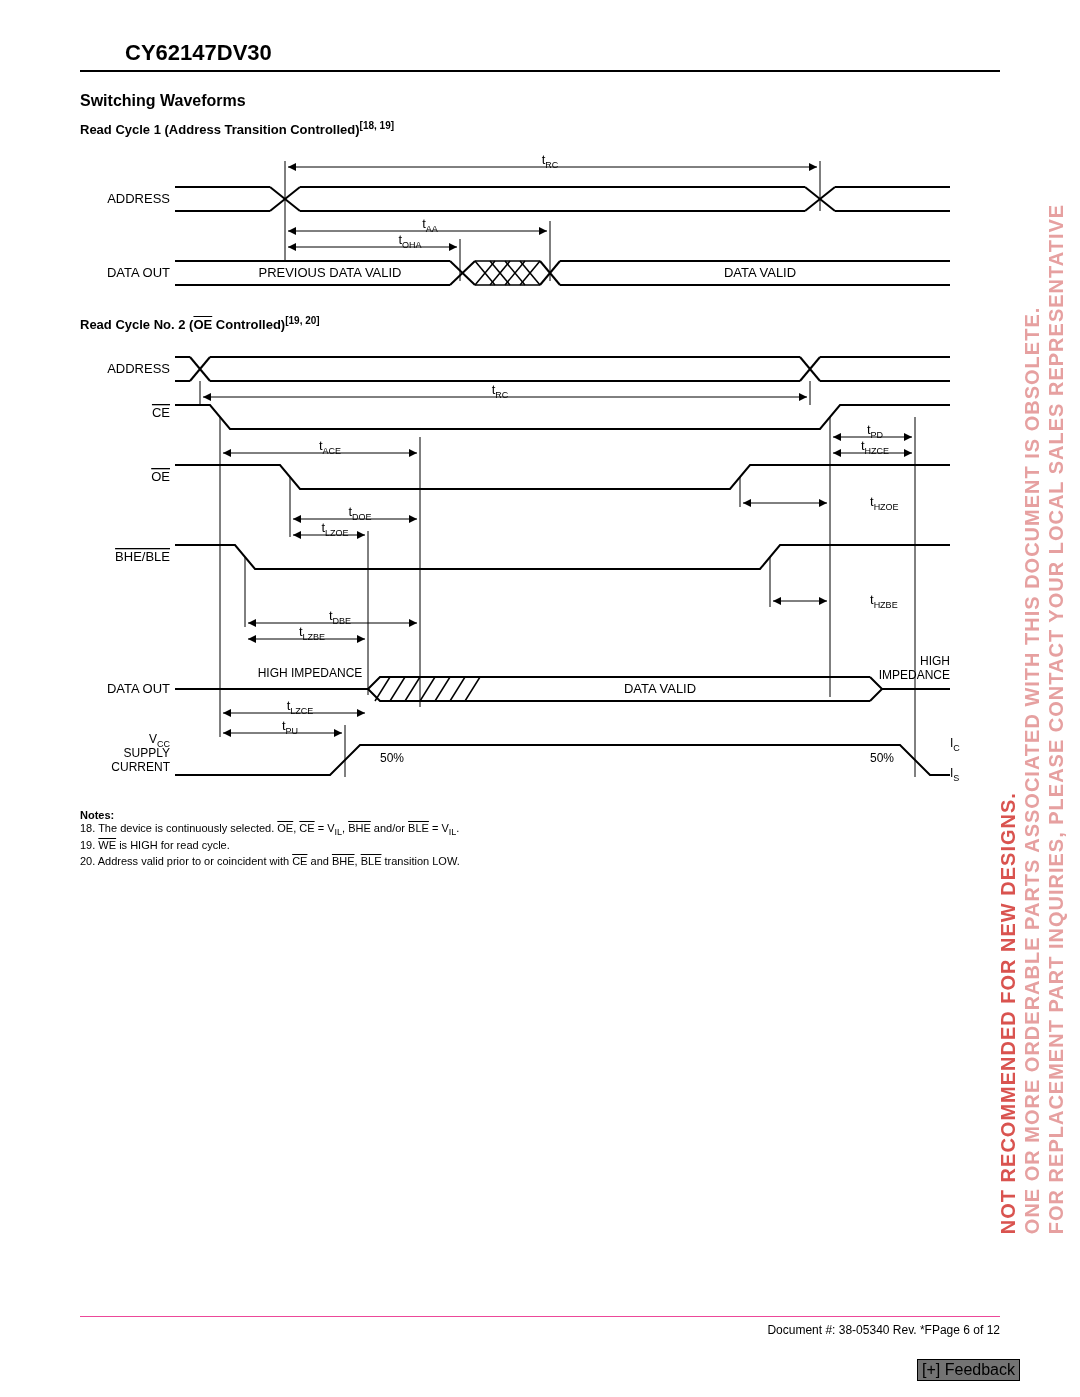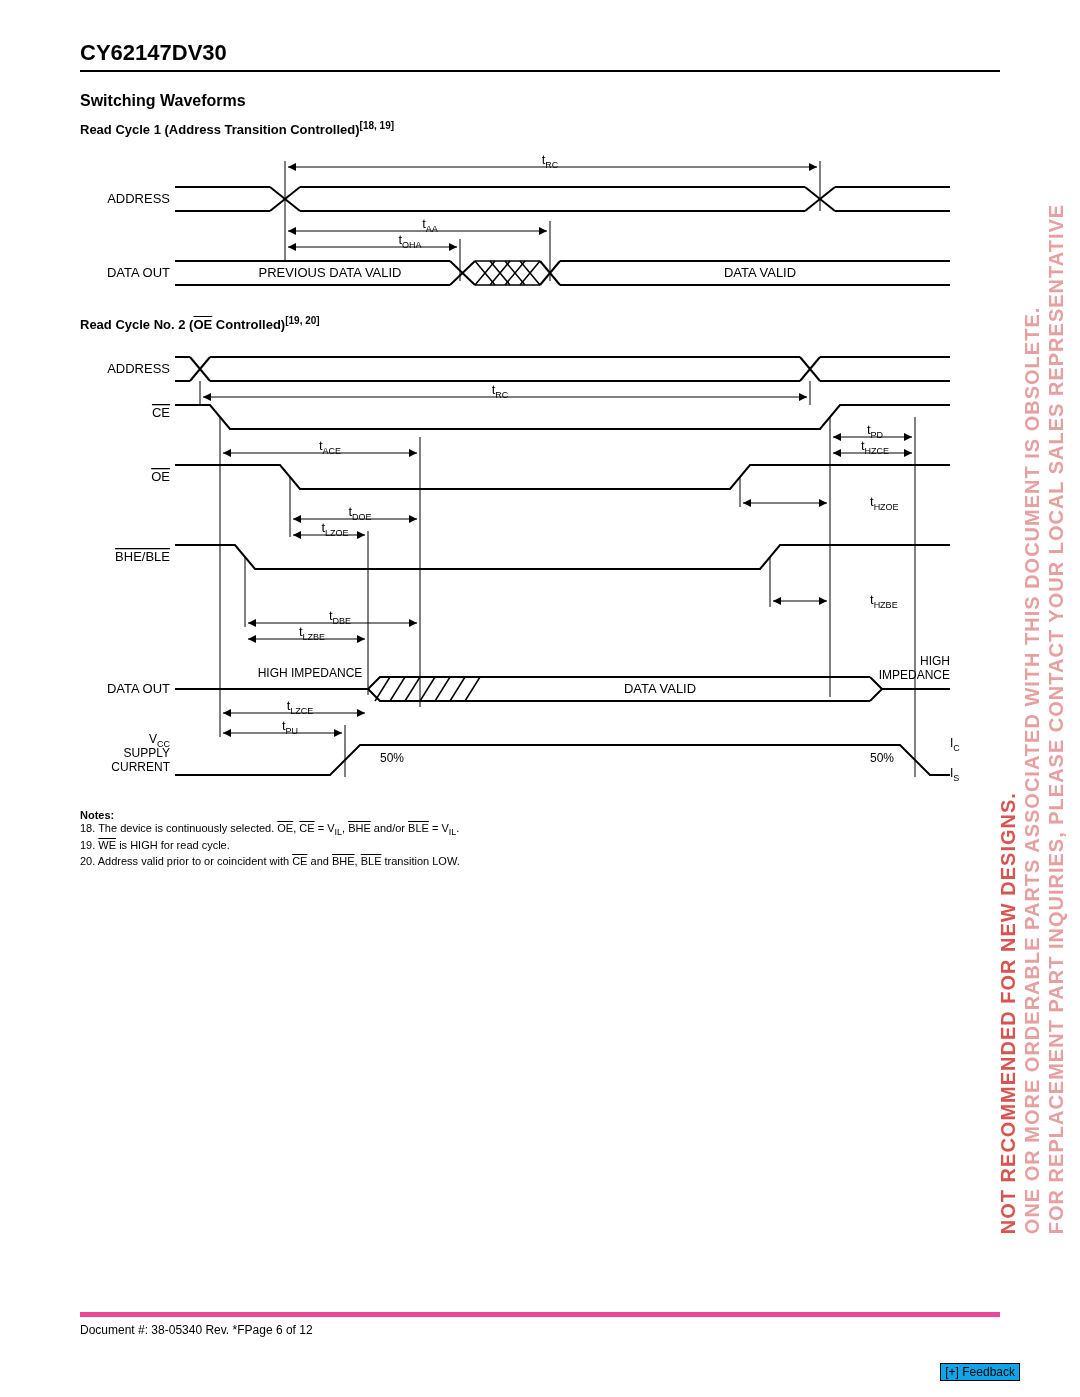--- a/index.html
+++ b/index.html
@@ -43,20 +43,21 @@
   }
   .perform-text {
     font-size: 10px;
     letter-spacing: 4px;
     color: #c00;
     font-weight: bold;
   }
   .part-number {
     font-size: 22px;
     font-weight: bold;
+    margin-left: 45px;
   }
   .section-title {
     font-size: 16px;
     font-weight: bold;
     margin-top: 20px;
   }
   .sub-title {
     font-size: 13px;
     font-weight: bold;
     margin-top: 10px;
@@ -86,24 +87,24 @@
   }
   .note-line {
     font-size: 11px;
     line-height: 1.4;
   }
   .footer {
     position: absolute;
     bottom: 60px;
     left: 80px;
     right: 80px;
-    border-top: 5px solid #ec4899;
+    border-top: 1px solid #ec4899;
     padding-top: 6px;
     display: flex;
-    justify-content: flex-start;
+    justify-content: flex-end;
     font-size: 12px;
   }
   .watermark {
     position: absolute;
     right: 18px;
     top: 100px;
     bottom: 60px;
     width: 60px;
     display: flex;
     align-items: center;
@@ -120,23 +121,23 @@
     text-align: left;
   }
   .wm-line1 { color: #d9534f; }
   .wm-line2 { color: #e6a0a0; }
   .wm-line3 { color: #e6a0a0; }
   .feedback-btn {
     position: absolute;
     right: 60px;
     bottom: 16px;
     border: 1px solid #000;
-    font-size: 12px;
+    font-size: 16px;
     padding: 1px 4px;
-    background: #0ea5e9;
+    background: #737373;
   }
   svg text {
     font-family: Arial, Helvetica, sans-serif;
   }
 </style>
 </head>
 <body>
 
 <div class="page">
 

